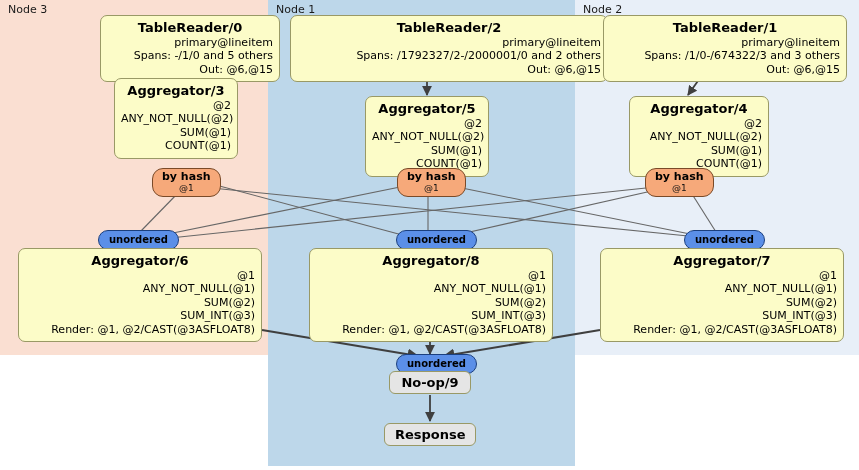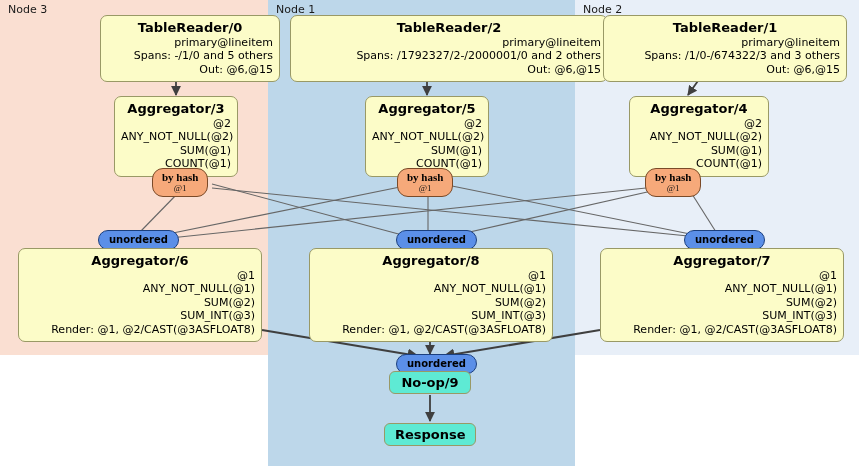--- a/index.html
+++ b/index.html
@@ -37,33 +37,32 @@
   .proc .ln{display:block;white-space:nowrap;text-align:right;}
 
   .pill{
     position:absolute;box-sizing:border-box;
     border-radius:11px;text-align:center;
     font-size:10px;line-height:12px;color:#000;
   }
   .pill-hash{
     background:#f6a97a;border:1px solid #7a4a28;
     padding:2px 9px 2px 9px;
-    font-family:Liberation Serif, serif;
   }
   .pill-hash .h1{display:block;font-weight:bold;font-size:11px;line-height:12px;}
   .pill-hash .h2{display:block;font-size:9px;line-height:11px;color:#111;}
   .pill-unordered{
     background:#5b8fe8;border:1px solid #1b3f7e;
     font-weight:bold;font-size:10px;
     padding:3px 10px 3px 10px;border-radius:10px;
   }
 
   .small-box{
     position:absolute;box-sizing:border-box;
-    background:#5eead4;border:1px solid #999966;border-radius:6px;
+    background:#e5e5e5;border:1px solid #999966;border-radius:6px;
     text-align:center;font-weight:bold;font-size:13px;line-height:17px;
     color:#000;padding:2px 10px;
   }
 </style>
 </head>
 <body>
 
 <div id="canvas">
 
   <div class="panel" id="panel-node3">
@@ -111,21 +110,21 @@
     <path d="M430,395 L430,421" stroke="#3f3f3f" stroke-width="1.8" fill="none" marker-end="url(#ah)"></path>
   </svg>
 
   <div class="proc" style="left:100px;top:15px;width:180px;">
     <span class="ttl">TableReader/0</span>
     <span class="ln">primary@lineitem</span>
     <span class="ln">Spans: -/1/0 and 5 others</span>
     <span class="ln">Out: @6,@15</span>
   </div>
 
-  <div class="proc" style="left:114px;top:96px;width:124px;">
+  <div class="proc" style="left:114px;top:78px;width:124px;">
     <span class="ttl">Aggregator/3</span>
     <span class="ln">@2</span>
     <span class="ln">ANY_NOT_NULL(@2)</span>
     <span class="ln">SUM(@1)</span>
     <span class="ln">COUNT(@1)</span>
   </div>
 
   <div class="pill pill-hash" style="left:152px;top:168px;">
     <span class="h1">by hash</span>
     <span class="h2">@1</span>

